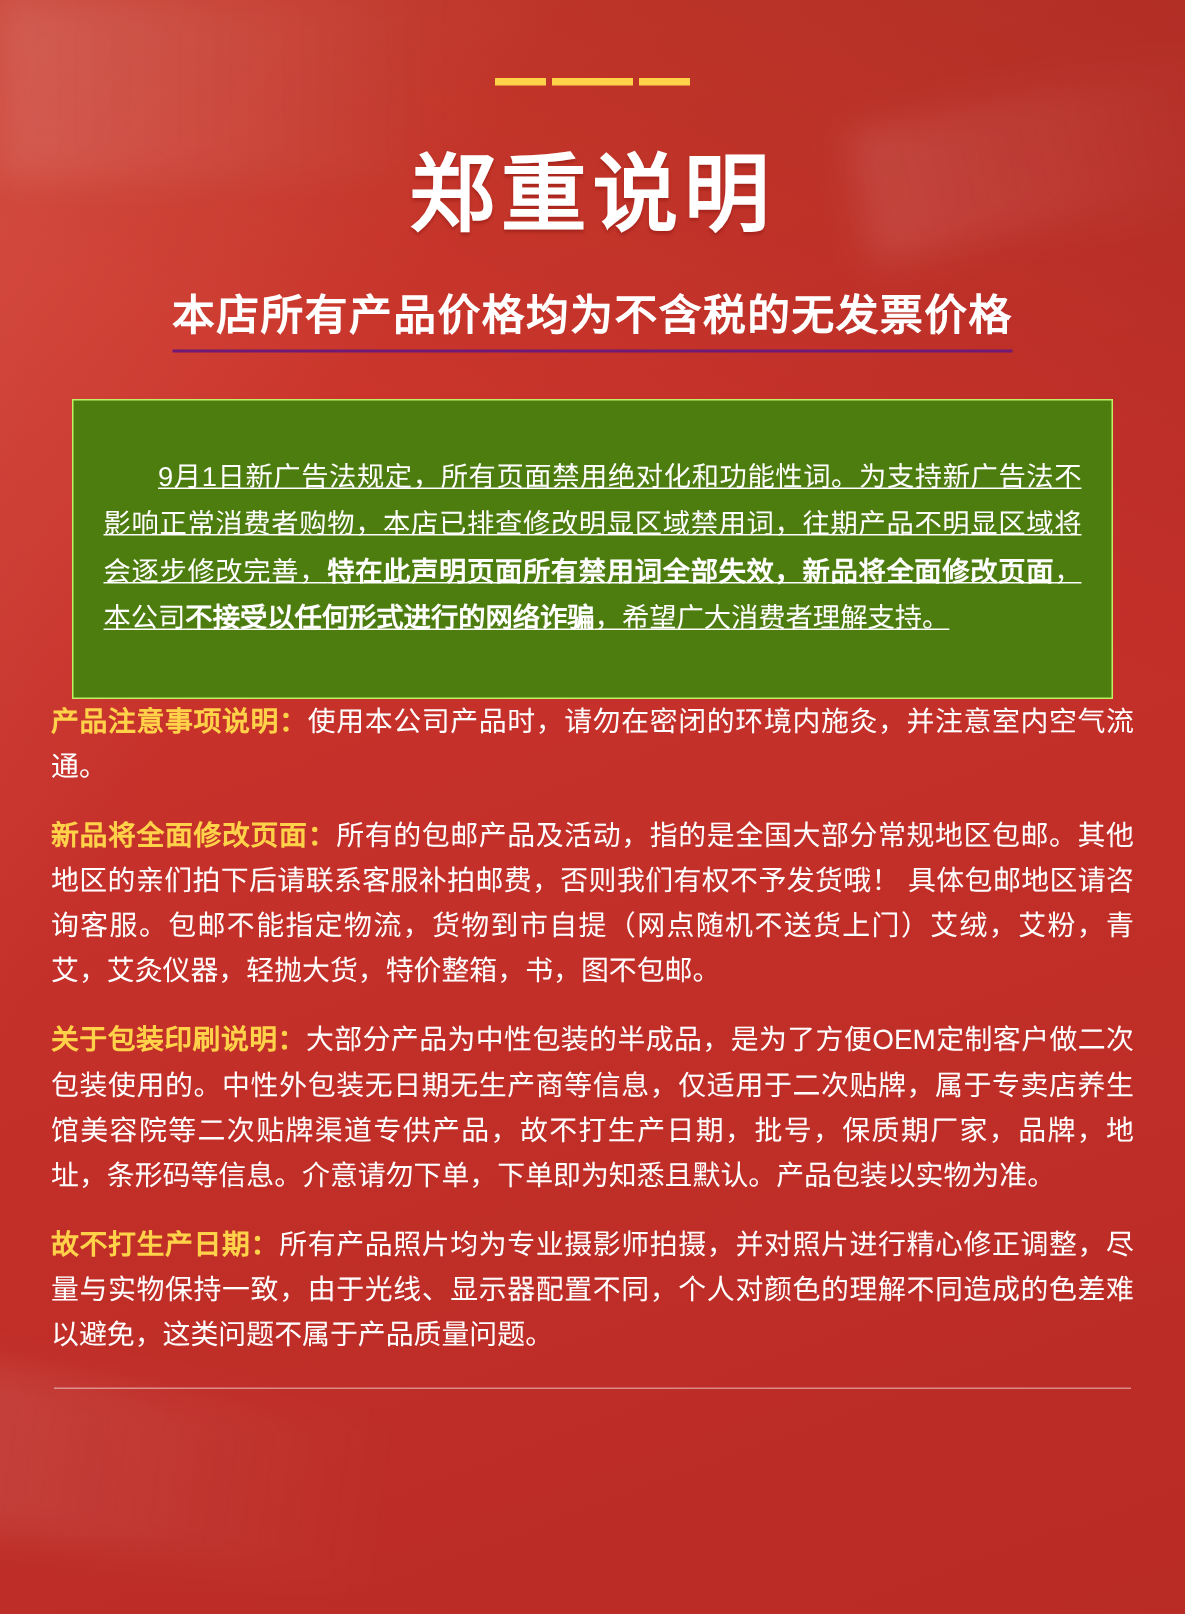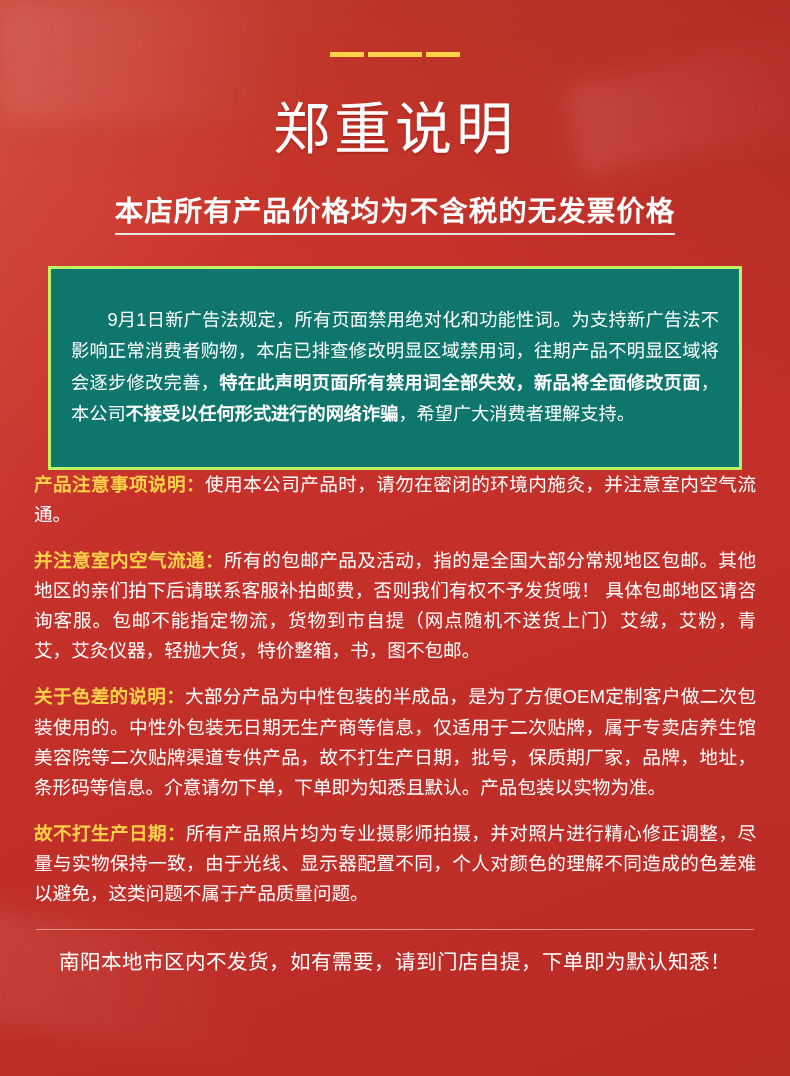--- a/index.html
+++ b/index.html
@@ -55,50 +55,51 @@
   }
   .rule-seg.left  { width: 34px; }
   .rule-seg.mid   { width: 54px; background:#ffd24a; }
   .rule-seg.right { width: 34px; }
 
   
   .main-title {
     margin: 26px 0 0;
     text-align: center;
     font-size: 57px;
-    font-weight: normal;
+    font-weight: bold;
     letter-spacing: 4px;
     color: #ffffff;
     text-shadow: 0 2px 2px rgba(120,15,10,0.35);
     font-family: "DejaVu Sans", "Liberation Sans", sans-serif;
   }
 
   
   .subtitle-block {
     margin-top: 26px;
     text-align: center;
   }
   .subtitle-line {
     display: inline-block;
     font-size: 28.5px;
     font-weight: bold;
     letter-spacing: 1px;
     line-height: 1.42;
     padding-bottom: 2px;
-    border-bottom: 2px solid #e5e5e5;
+    border-bottom: 2px solid #701a75;
     color: #ffffff;
   }
 
   
   .notice-box {
     margin: 31px 14px 0 14px;
-    background: #0f766e;
-    border: 3px solid #bef264;
+    background: #4d7c0f;
+    border: 1px solid #bef264;
     padding: 17px 20px 18px 20px;
     box-sizing: border-box;
+    text-decoration: underline;
   }
   .notice-text {
     font-size: 18.2px;
     line-height: 1.73;
     color: #ffffff;
     text-align: justify;
     text-indent: 2em;
   }
   .notice-text b { font-weight: bold; }
 
@@ -159,29 +160,28 @@
     <p class="notice-text"><span>9月1日新广告法规定，所有页面禁用绝对化和功能性词。为支持新广告法不影响正常消费者购物，本店已排查修改明显区域禁用词，往期产品不明显区域将会逐步修改完善，</span><b>特在此声明页面所有禁用词全部失效，新品将全面修改页面</b><span>，本公司</span><b>不接受以任何形式进行的网络诈骗</b><span>，希望广大消费者理解支持。</span></p>
   </div>
 
   <div class="sections">
 
     <div class="section">
       <p><span class="sec-head">产品注意事项说明：</span><span>使用本公司产品时，请勿在密闭的环境内施灸，并注意室内空气流通。</span></p>
     </div>
 
     <div class="section">
-      <p><span class="sec-head">并注意室内空气流通：</span><span>所有的包邮产品及活动，指的是全国大部分常规地区包邮。其他地区的亲们拍下后请联系客服补拍邮费，否则我们有权不予发货哦！ 具体包邮地区请咨询客服。包邮不能指定物流，货物到市自提（网点随机不送货上门）艾绒，艾粉，青艾，艾灸仪器，轻抛大货，特价整箱，书，图不包邮。</span></p>
+      <p><span class="sec-head">新品将全面修改页面：</span><span>所有的包邮产品及活动，指的是全国大部分常规地区包邮。其他地区的亲们拍下后请联系客服补拍邮费，否则我们有权不予发货哦！ 具体包邮地区请咨询客服。包邮不能指定物流，货物到市自提（网点随机不送货上门）艾绒，艾粉，青艾，艾灸仪器，轻抛大货，特价整箱，书，图不包邮。</span></p>
     </div>
 
     <div class="section">
-      <p><span class="sec-head">关于色差的说明：</span><span>大部分产品为中性包装的半成品，是为了方便OEM定制客户做二次包装使用的。中性外包装无日期无生产商等信息，仅适用于二次贴牌，属于专卖店养生馆美容院等二次贴牌渠道专供产品，故不打生产日期，批号，保质期厂家，品牌，地址，条形码等信息。介意请勿下单，下单即为知悉且默认。产品包装以实物为准。</span></p>
+      <p><span class="sec-head">关于包装印刷说明：</span><span>大部分产品为中性包装的半成品，是为了方便OEM定制客户做二次包装使用的。中性外包装无日期无生产商等信息，仅适用于二次贴牌，属于专卖店养生馆美容院等二次贴牌渠道专供产品，故不打生产日期，批号，保质期厂家，品牌，地址，条形码等信息。介意请勿下单，下单即为知悉且默认。产品包装以实物为准。</span></p>
     </div>
 
     <div class="section">
       <p><span class="sec-head">故不打生产日期：</span><span>所有产品照片均为专业摄影师拍摄，并对照片进行精心修正调整，尽量与实物保持一致，由于光线、显示器配置不同，个人对颜色的理解不同造成的色差难以避免，这类问题不属于产品质量问题。</span></p>
     </div>
 
   </div>
 
   <div class="divider"></div>
-  <p class="footer-note">南阳本地市区内不发货，如有需要，请到门店自提，下单即为默认知悉！</p>
 
 </div>
 
 </body></html>

